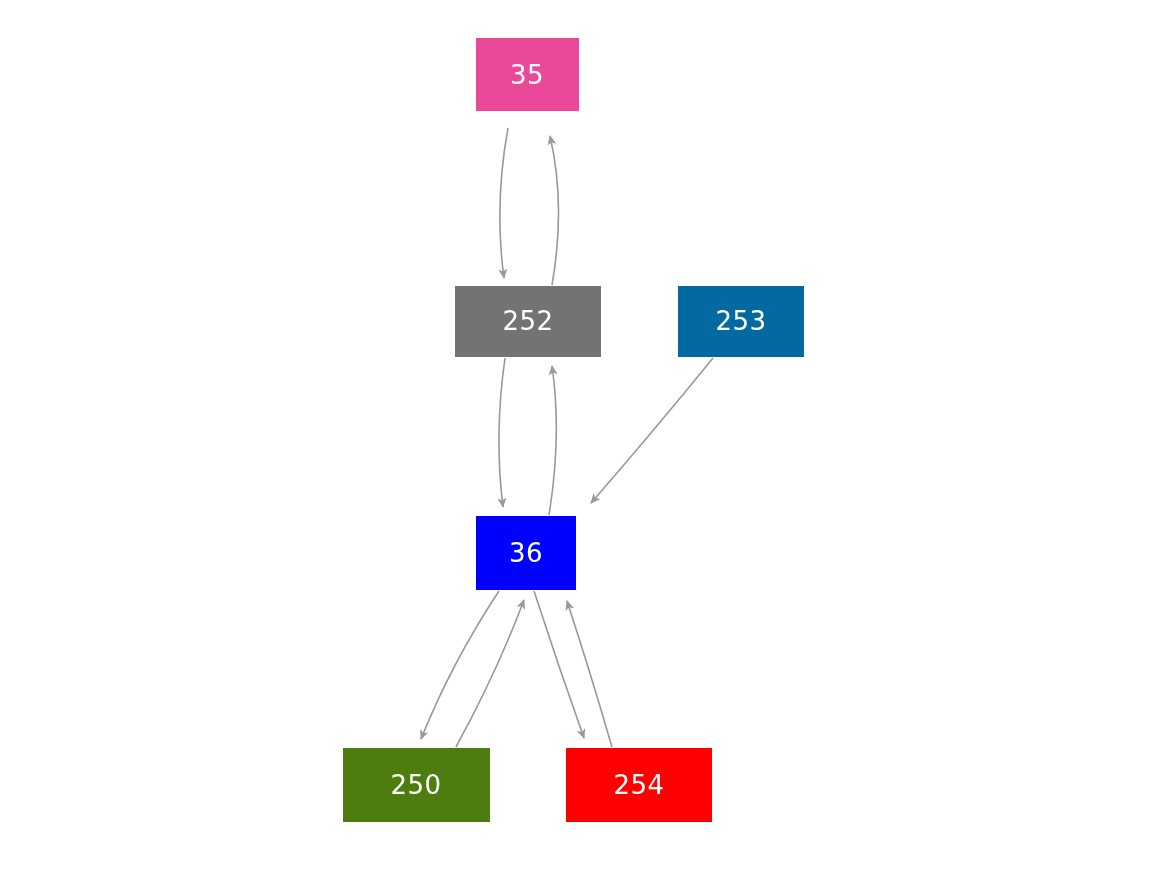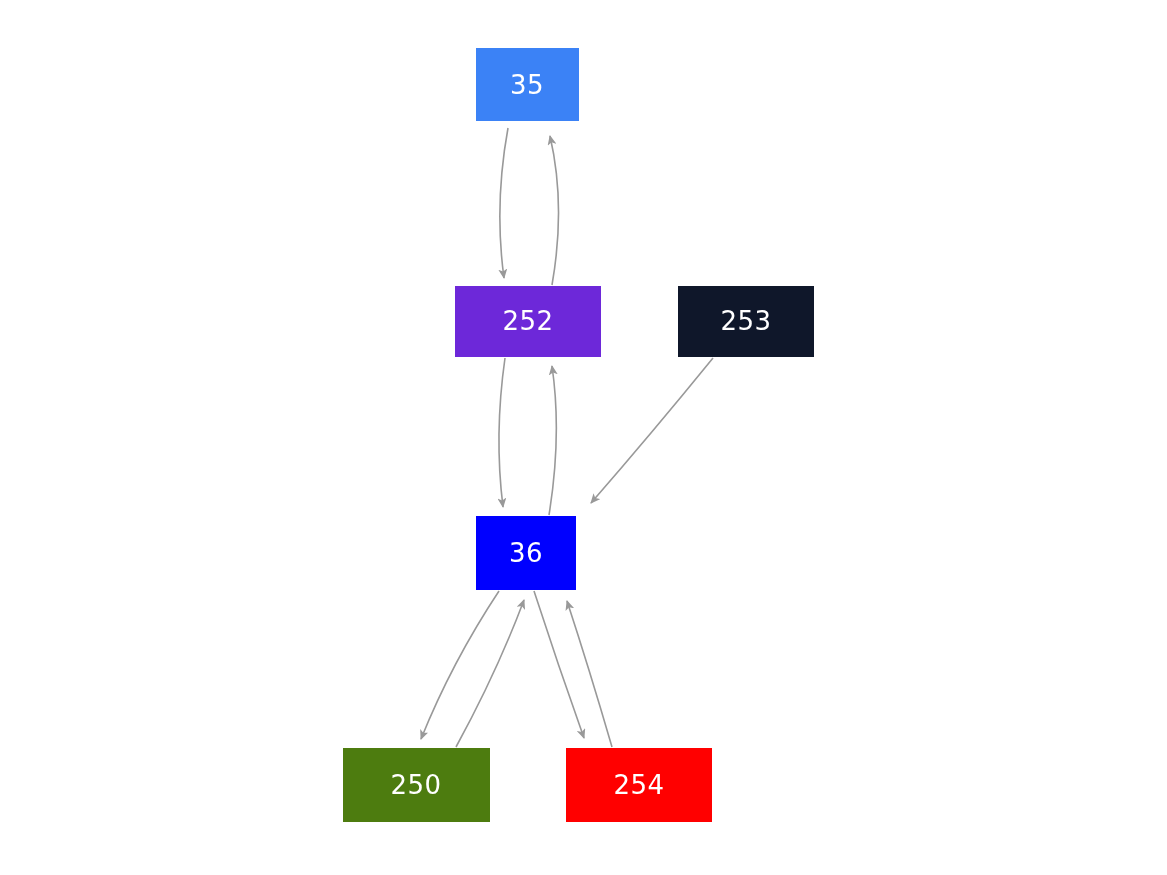--- a/index.html
+++ b/index.html
@@ -55,27 +55,27 @@
         <path d="M 505 358 Q 494 435 503 507" class="edge-path" stroke="#999999" marker-end="url(#arrowhead)"></path>
         <path d="M 549 515 Q 562 435 552 366" class="edge-path" stroke="#999999" marker-end="url(#arrowhead)"></path>
         <path d="M 713 358 Q 652 433 591 503" class="edge-path" stroke="#999999" marker-end="url(#arrowhead)"></path>
         <path d="M 499 591 Q 452 662 421 739" class="edge-path" stroke="#999999" marker-end="url(#arrowhead)"></path>
         <path d="M 456 747 Q 497 672 524 600" class="edge-path" stroke="#999999" marker-end="url(#arrowhead)"></path>
         <path d="M 534 591 Q 558 665 584 738" class="edge-path" stroke="#999999" marker-end="url(#arrowhead)"></path>
         <path d="M 612 747 Q 589 668 567 601" class="edge-path" stroke="#999999" marker-end="url(#arrowhead)"></path>
       </g>
   </svg>
   <div id="nodes-group">
-      <div class="graph-node" style="left: 475.5px; top: 48px; width: 103px; height: 73px; background: #3b82f6;">
+      <div class="graph-node" style="left: 475.5px; top: 38px; width: 103px; height: 73px; background: #ec4899;">
         <span class="node-label" style="color: rgb(255, 255, 255);">35</span>
       </div>
-      <div class="graph-node" style="left: 455px; top: 285.5px; width: 146px; height: 71px; background: #6d28d9;">
+      <div class="graph-node" style="left: 455px; top: 285.5px; width: 146px; height: 71px; background: #737373;">
         <span class="node-label" style="color: rgb(255, 255, 255);">252</span>
       </div>
-      <div class="graph-node" style="left: 678px; top: 285.5px; width: 136px; height: 71px; background: #0f172a;">
+      <div class="graph-node" style="left: 678px; top: 285.5px; width: 126px; height: 71px; background: #0369a1;">
         <span class="node-label" style="color: rgb(255, 255, 255);">253</span>
       </div>
       <div class="graph-node" style="left: 476px; top: 516px; width: 100px; height: 74px; background: rgb(0, 0, 255);">
         <span class="node-label" style="color: rgb(255, 255, 255);">36</span>
       </div>
       <div class="graph-node" style="left: 342.5px; top: 748px; width: 147px; height: 74px; background: #4d7c0f;">
         <span class="node-label" style="color: rgb(255, 255, 255);">250</span>
       </div>
       <div class="graph-node" style="left: 566px; top: 748px; width: 146px; height: 74px; background: rgb(255, 0, 0);">
         <span class="node-label" style="color: rgb(255, 255, 255);">254</span>

